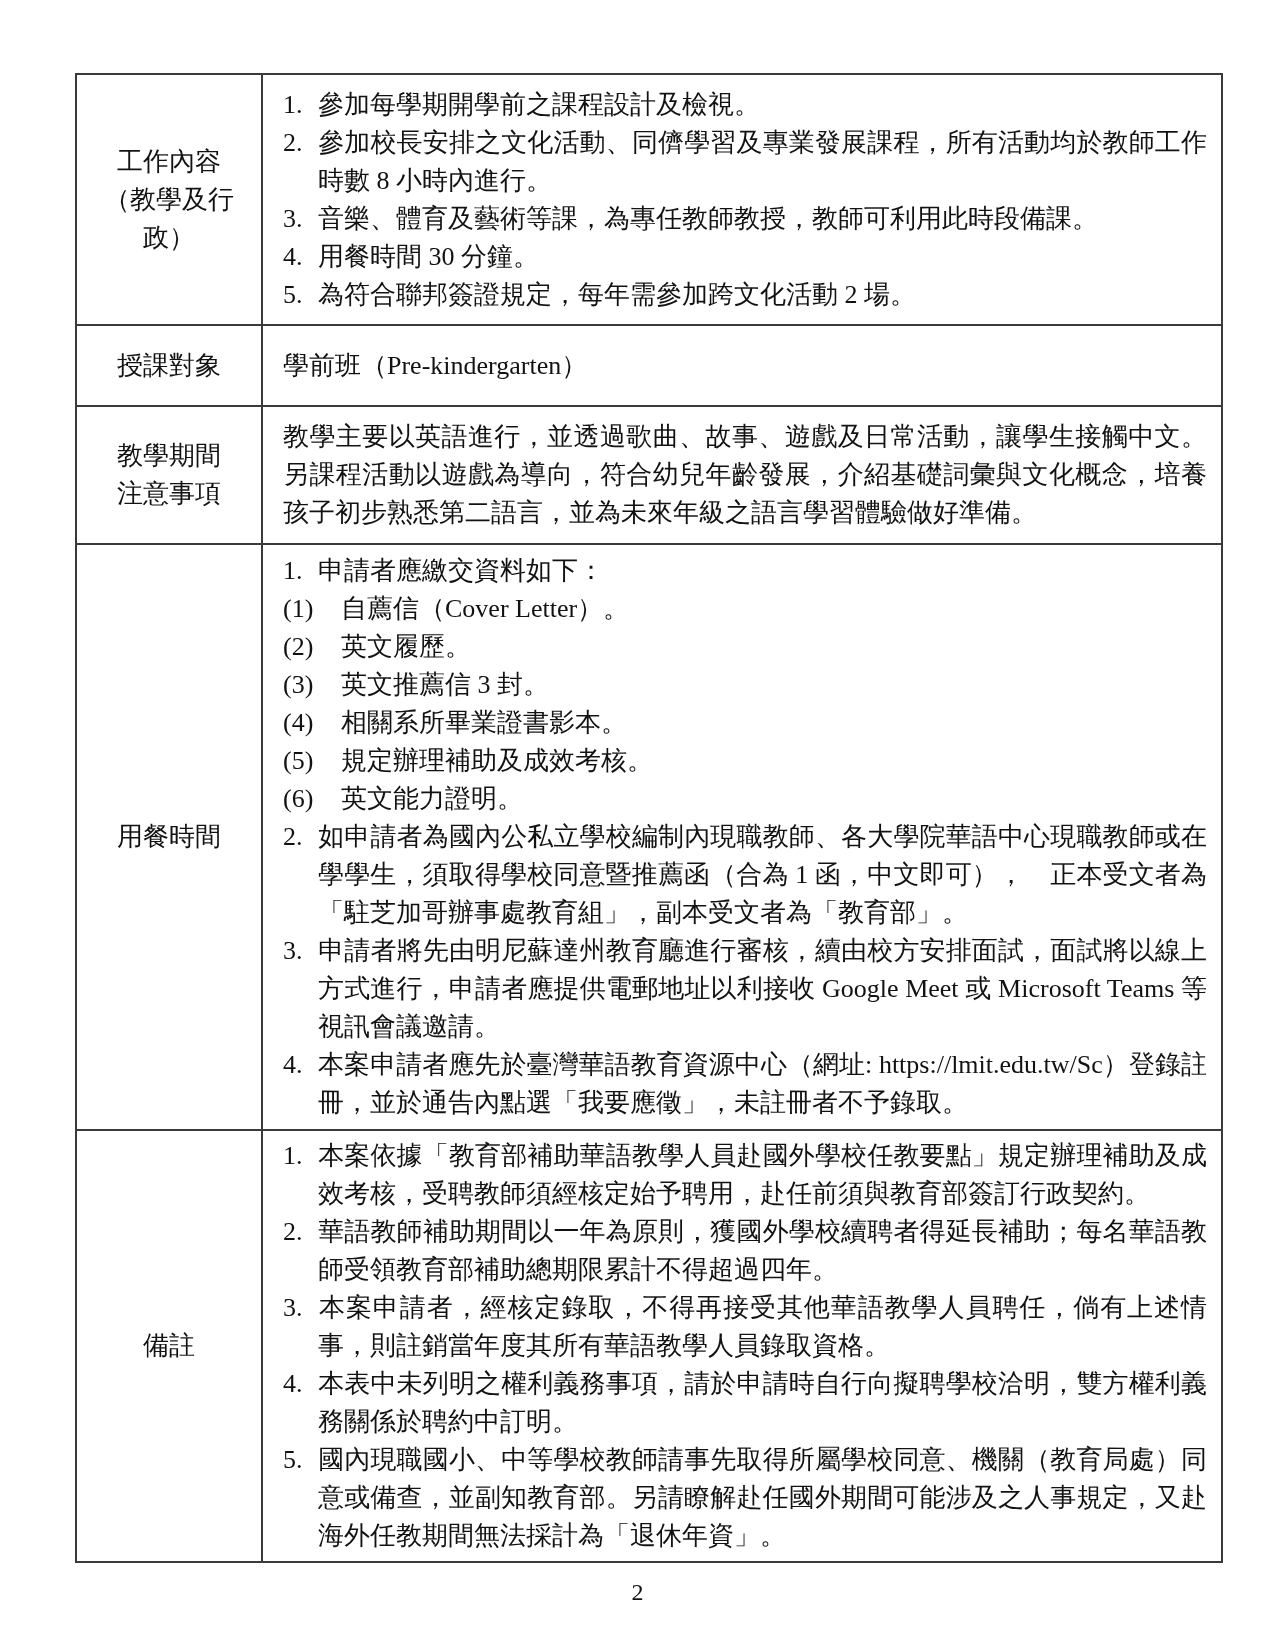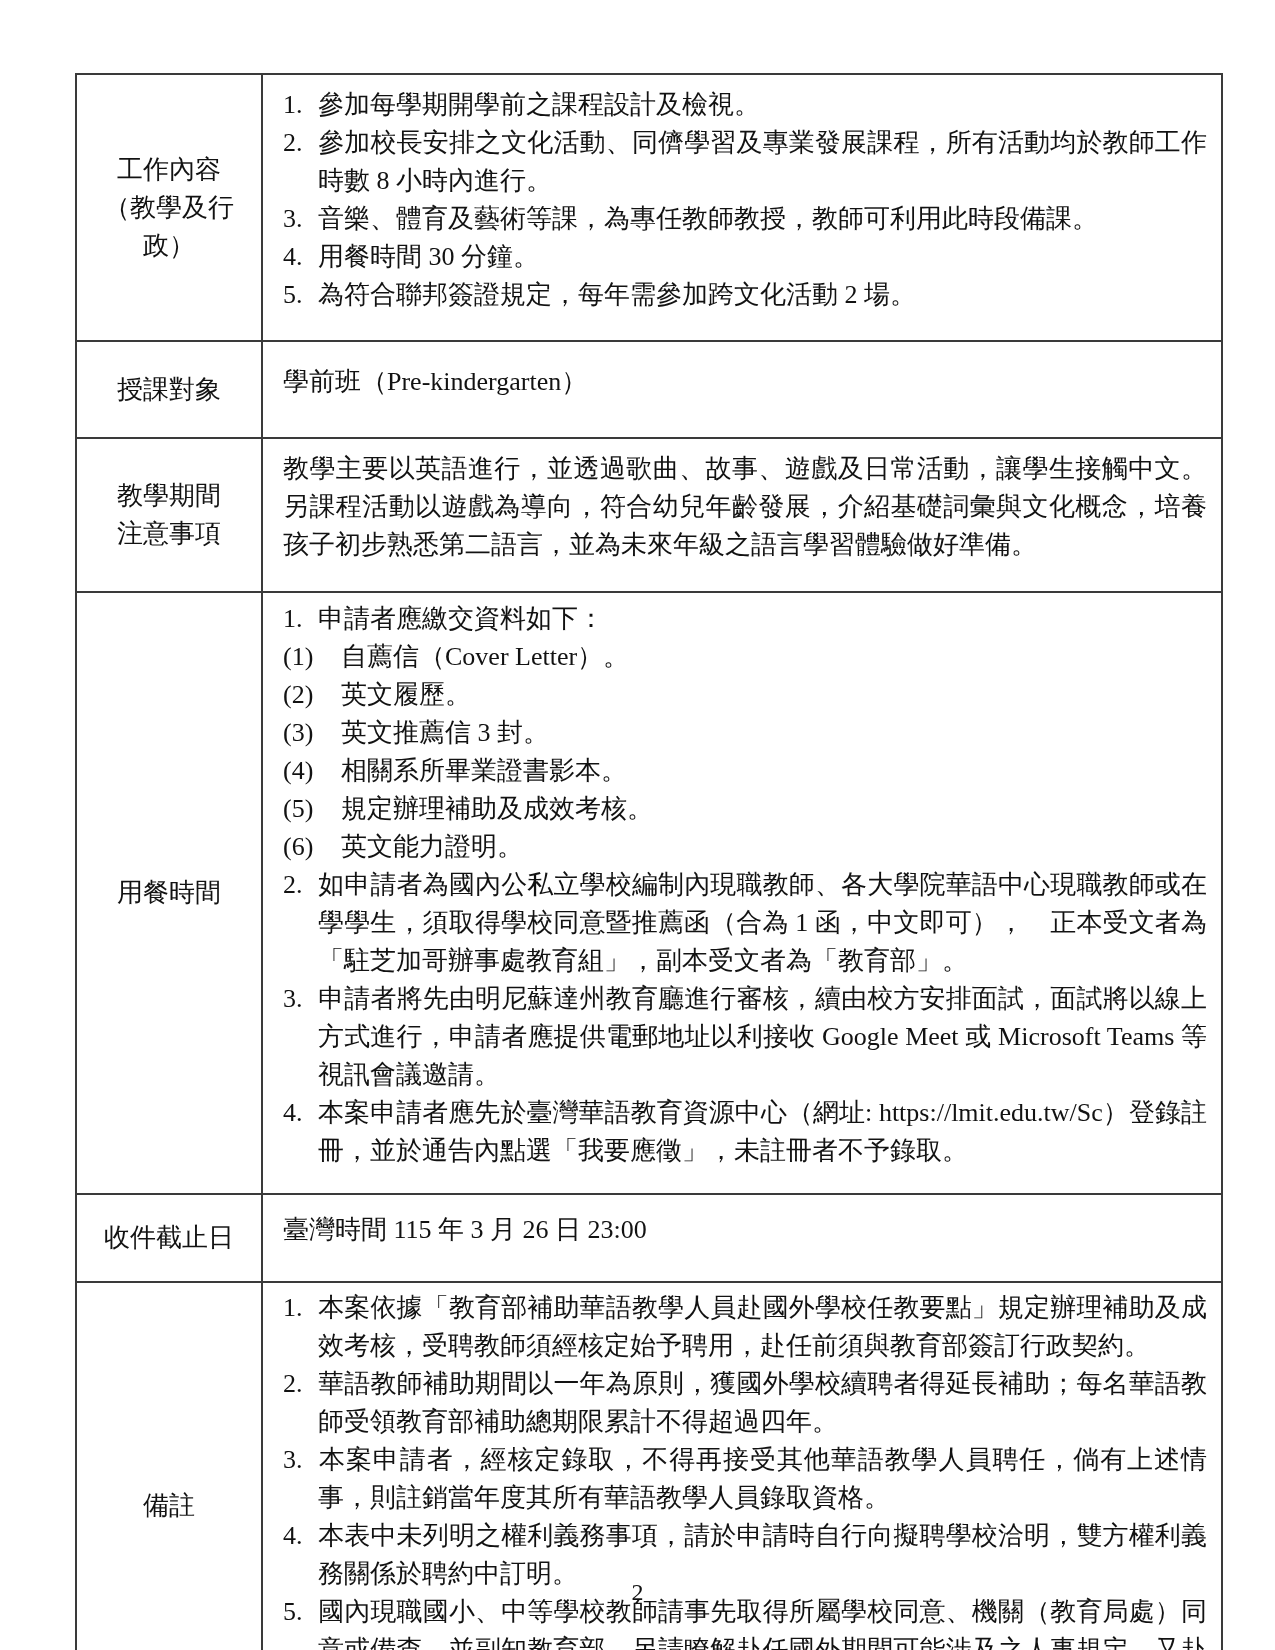--- a/index.html
+++ b/index.html
@@ -17,21 +17,21 @@
     font-size:26px; line-height:38px;
   }
   .info-table tr:nth-child(1) td { height:237px; }
   .info-table tr:nth-child(2) td { height:67px; }
   .info-table tr:nth-child(3) td { height:124px; }
   .info-table tr:nth-child(4) td { height:572px;border-radius:8px; }
   .info-table tr:nth-child(5) td { height:58px; }
   .info-table tr:nth-child(6) td { height:413px; }
   .label-cell { text-align:center; padding:4px 11px; line-height:40px; }
   .content-cell {
-    padding:6px 14px 22px 20px;
+    padding:6px 14px 6px 20px;
     text-align:justify;
     text-justify:inter-ideograph;
   }
   .block { margin:0; }
   .block.item { padding-left:35px; text-indent:-35px; }
   .block.item .num { display:inline-block; width:35px; text-indent:0; }
   .block.subitem { padding-left:58px; text-indent:-58px; }
   .block.subitem .num { display:inline-block; width:58px; text-indent:0; }
   .block.para { padding:0; }
   .page-number {
@@ -91,28 +91,20 @@
             <div class="block subitem"><span class="num">(4)</span><span class="txt">相關系所畢業證書影本。</span></div>
             <div class="block subitem"><span class="num">(5)</span><span class="txt">規定辦理補助及成效考核。</span></div>
             <div class="block subitem"><span class="num">(6)</span><span class="txt">英文能力證明。</span></div>
             <div class="block item"><span class="num">2.</span><span class="txt">如申請者為國內公私立學校編制內現職教師、各大學院華語中心現職教師或在學學生，須取得學校同意暨推薦函（合為 1 函，中文即可），　正本受文者為「駐芝加哥辦事處教育組」，副本受文者為「教育部」。</span></div>
             <div class="block item"><span class="num">3.</span><span class="txt">申請者將先由明尼蘇達州教育廳進行審核，續由校方安排面試，面試將以線上方式進行，申請者應提供電郵地址以利接收 Google Meet 或 Microsoft Teams 等視訊會議邀請。</span></div>
             <div class="block item"><span class="num">4.</span><span class="txt">本案申請者應先於臺灣華語教育資源中心（網址: https://lmit.edu.tw/Sc）登錄註冊，並於通告內點選「我要應徵」，未註冊者不予錄取。</span></div>
           </td>
         </tr>
         <tr>
           <td class="label-cell">
-            <div class="label-line">收件截止日</div>
-          </td>
-          <td class="content-cell">
-            <div class="block para"><span class="txt">臺灣時間 115 年 3 月 26 日 23:00</span></div>
-          </td>
-        </tr>
-        <tr>
-          <td class="label-cell">
             <div class="label-line">備註</div>
           </td>
           <td class="content-cell">
             <div class="block item"><span class="num">1.</span><span class="txt">本案依據「教育部補助華語教學人員赴國外學校任教要點」規定辦理補助及成效考核，受聘教師須經核定始予聘用，赴任前須與教育部簽訂行政契約。</span></div>
             <div class="block item"><span class="num">2.</span><span class="txt">華語教師補助期間以一年為原則，獲國外學校續聘者得延長補助；每名華語教師受領教育部補助總期限累計不得超過四年。</span></div>
             <div class="block item"><span class="num">3.</span><span class="txt">本案申請者，經核定錄取，不得再接受其他華語教學人員聘任，倘有上述情事，則註銷當年度其所有華語教學人員錄取資格。</span></div>
             <div class="block item"><span class="num">4.</span><span class="txt">本表中未列明之權利義務事項，請於申請時自行向擬聘學校洽明，雙方權利義務關係於聘約中訂明。</span></div>
             <div class="block item"><span class="num">5.</span><span class="txt">國內現職國小、中等學校教師請事先取得所屬學校同意、機關（教育局處）同意或備查，並副知教育部。另請瞭解赴任國外期間可能涉及之人事規定，又赴海外任教期間無法採計為「退休年資」。</span></div>
           </td>
         </tr>

